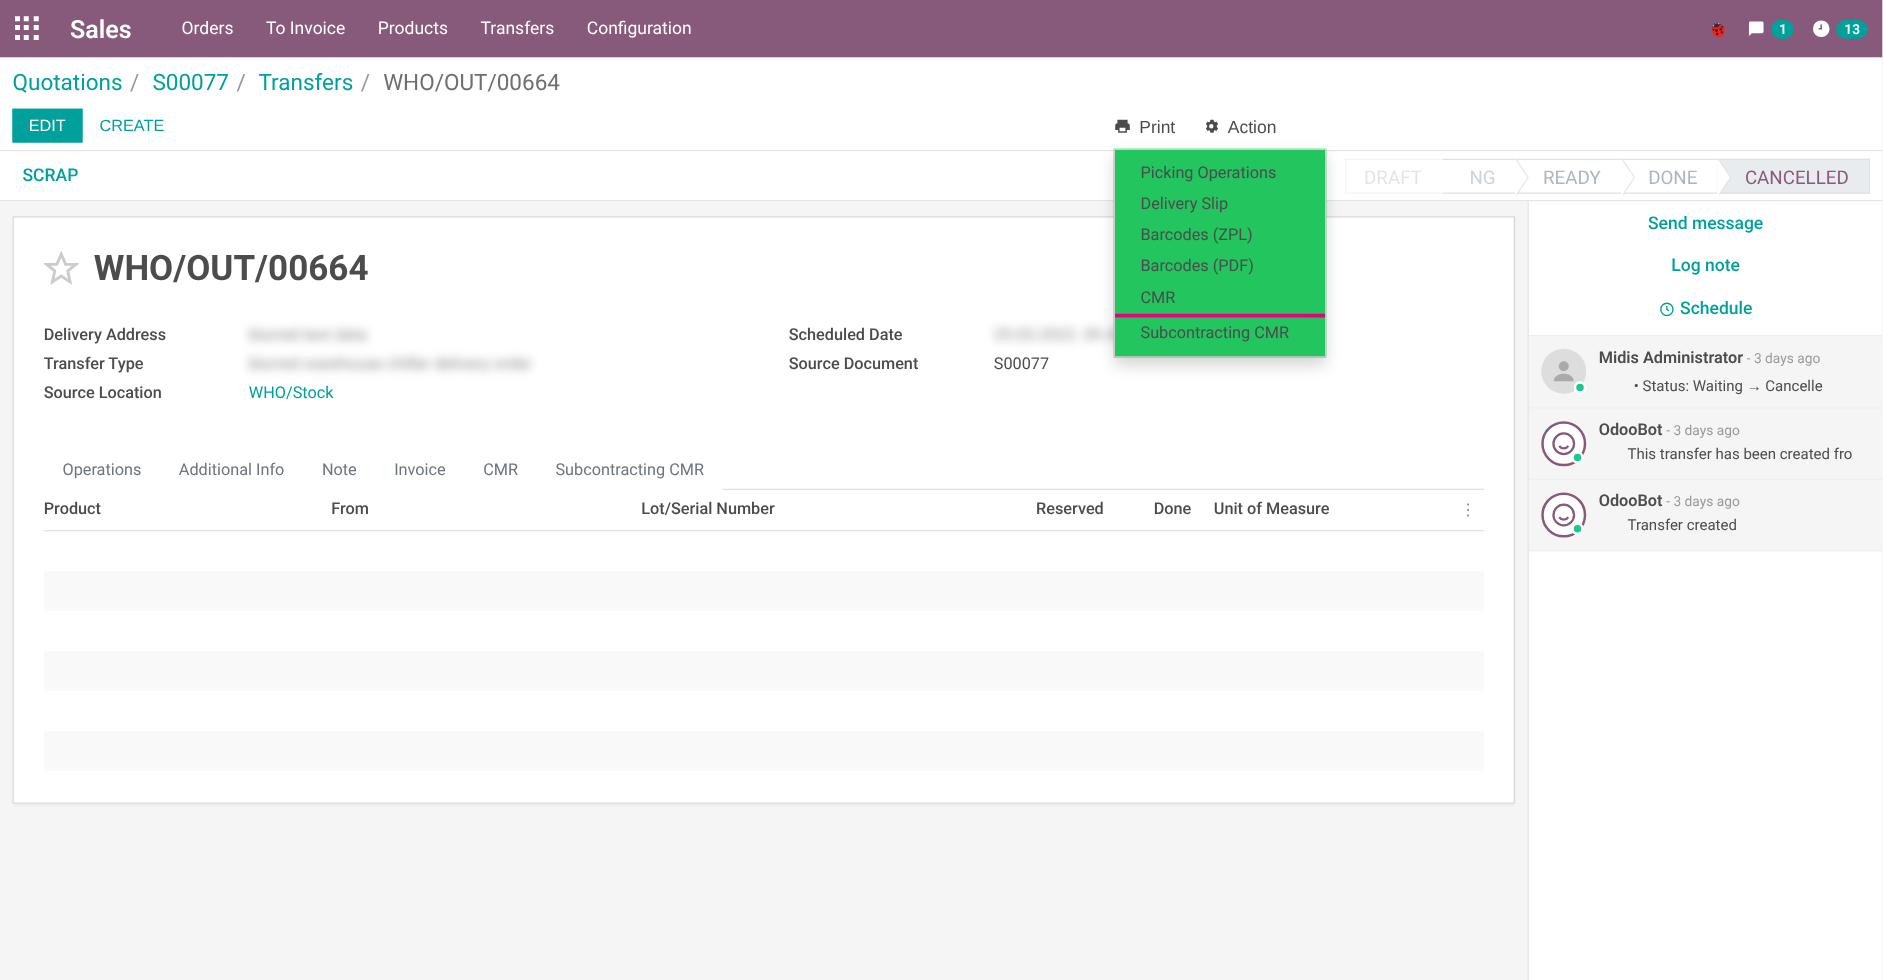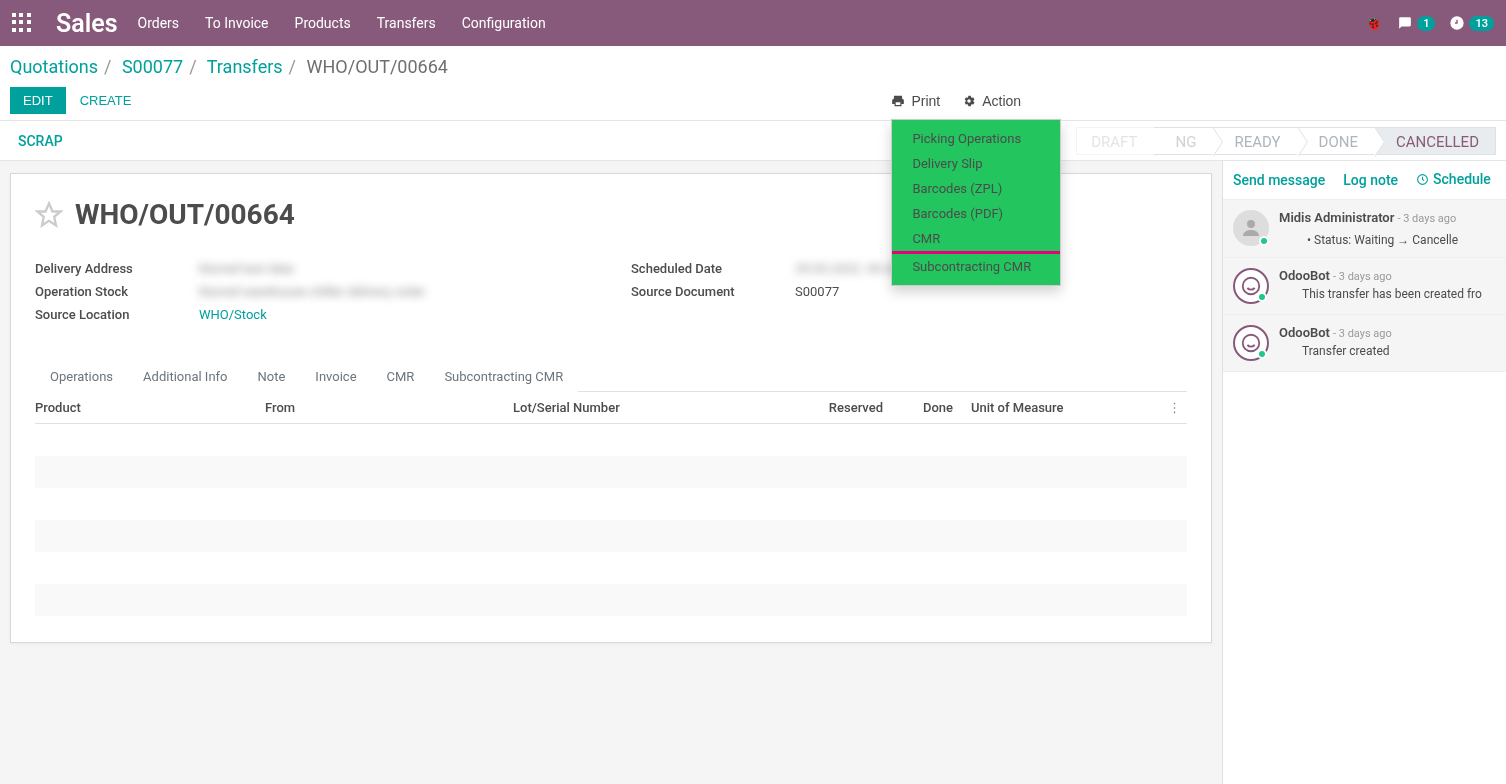--- a/index.html
+++ b/index.html
@@ -2,21 +2,21 @@
 <html><head>
 <meta charset="utf-8">
 <style>
 * { box-sizing: border-box; margin: 0; padding: 0; }
 body { font-family: -apple-system, BlinkMacSystemFont, "Segoe UI", Roboto, "Helvetica Neue", Arial, sans-serif; font-size: 13px; color: #4c4c4c; background: #f5f5f5; overflow: hidden; }
 
 
 .topbar { background: #875a7b; height: 46px; display: flex; align-items: center; padding: 0 12px; color: #fff; }
 .apps-icon { width: 20px; height: 20px; display: grid; grid-template-columns: repeat(3,1fr); grid-template-rows: repeat(3,1fr); gap: 2px; margin-right: 24px; cursor: pointer; }
 .apps-icon span { background: #fff; width: 4px; height: 4px; }
-.brand { font-size: 25px; font-weight: 600; margin-right: 20px; }
+.brand { font-size: 20px; font-weight: 600; margin-right: 40px; }
 .topmenu { display: flex; gap: 26px; }
 .topmenu a { color: #fff; text-decoration: none; font-size: 14px; cursor: pointer; }
 .topbar-right { margin-left: auto; display: flex; align-items: center; gap: 14px; }
 .bug-icon { color: #fff; font-size: 14px; cursor: pointer; }
 .badge-pill { display: inline-flex; align-items: center; gap: 4px; cursor: pointer; }
 .badge-count { background: #00a09d; color: #fff; border-radius: 10px; padding: 1px 6px; font-size: 11px; font-weight: 600; }
 
 
 .control-panel { background: #fff; border-bottom: 1px solid #e5e5e5; padding: 10px 10px 6px 10px; }
 .breadcrumb { font-size: 18px; margin-bottom: 10px; }
@@ -74,21 +74,21 @@
 .th-reserved { width: 100px; text-align: right; }
 .th-done { width: 70px; text-align: right; }
 .th-uom { width: 150px; padding-left: 18px; }
 .th-kebab { flex: 1; text-align: right; padding-right: 6px; color: #888; cursor: pointer; }
 .table-body { min-height: 180px; }
 .table-row-stripe { height: 32px; }
 .table-row-stripe:nth-child(even) { background: #f9f9f9; }
 
 
 .chatter { width: 284px; border-left: 1px solid #dee2e6; background: #fff; display: flex; flex-direction: column; overflow: hidden; }
-.chatter-top { display: flex; gap: 18px; padding: 10px 10px; border-bottom: 1px solid #eee; font-size: 14px; font-weight: 500; color: #00a09d; align-items: center; white-space: nowrap; }
+.chatter-top { display: flex; gap: 18px; padding: 10px 10px; border-bottom: 1px solid #eee; font-size: 14px; font-weight: 500; color: #00a09d; align-items: center; white-space: nowrap; flex-direction: column; }
 .chatter-top span { cursor: pointer; }
 .msg { display: flex; gap: 10px; padding: 10px 10px; border-bottom: 1px solid #eee; background: #f5f5f5; }
 .avatar { width: 36px; height: 36px; border-radius: 50%; flex-shrink: 0; display: flex; align-items: center; justify-content: center; position: relative; }
 .avatar.grey { background: #ddd; }
 .avatar.bot { background: #fff; border: 2px solid #875a7b; }
 .avatar .online { position: absolute; bottom: 0; right: 0; width: 10px; height: 10px; background: #1cc88a; border: 2px solid #fff; border-radius: 50%; }
 .msg-body { font-size: 12px; flex: 1; overflow: hidden; }
 .msg-author { font-weight: 600; color: #4c4c4c; font-size: 13px; }
 .msg-time { color: #999; font-size: 11px; }
 .msg-text { color: #4c4c4c; margin-top: 4px; white-space: nowrap; margin-left: 23px; }
@@ -198,21 +198,21 @@
         <h1 class="doc-title">WHO/OUT/00664</h1>
       </div>
 
       <div class="field-grid">
         <div class="field-col">
           <div class="field-row">
             <div class="field-label">Delivery Address</div>
             <div class="field-value blurred">blurred text data</div>
           </div>
           <div class="field-row">
-            <div class="field-label">Operation Stock</div>
+            <div class="field-label">Transfer Type</div>
             <div class="field-value blurred">blurred warehouse chiller delivery order</div>
           </div>
           <div class="field-row">
             <div class="field-label">Source Location</div>
             <div class="field-value teal">WHO/Stock</div>
           </div>
         </div>
         <div class="field-col">
           <div class="field-row">
             <div class="field-label">Scheduled Date</div>

